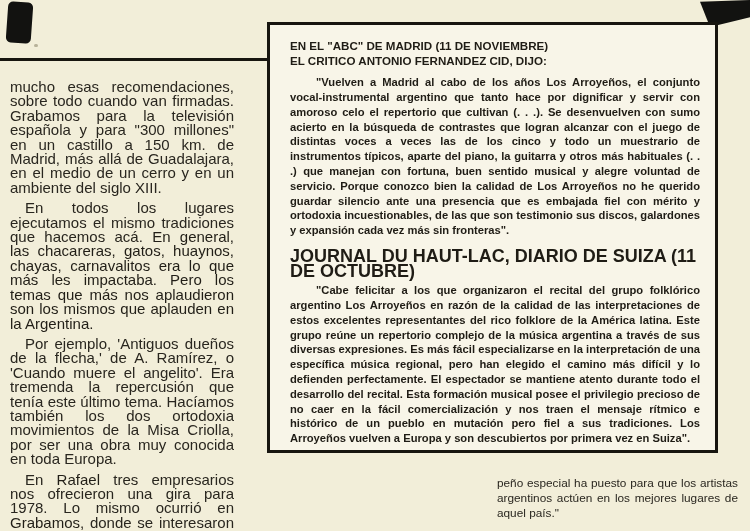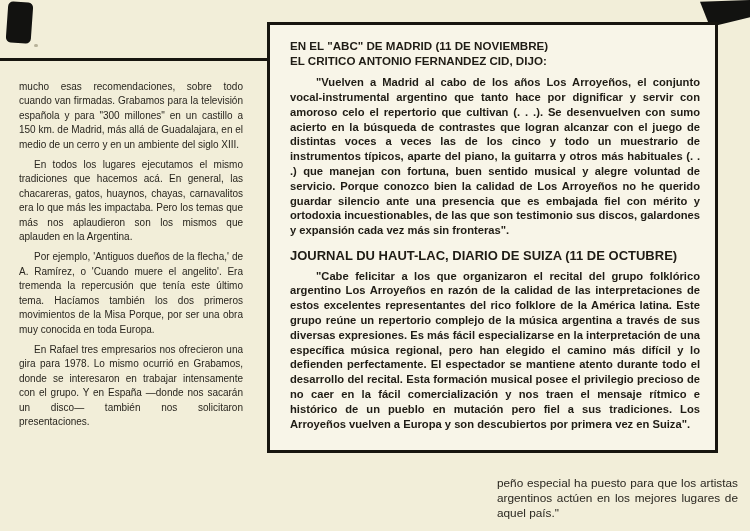--- a/index.html
+++ b/index.html
@@ -16,36 +16,36 @@
   
   .mark-tl{position:absolute;left:7px;top:2px;width:25px;height:41px;background:#121210;
            border-radius:5px;transform:rotate(4deg);}
   .mark-tr{position:absolute;right:0;top:0;width:50px;height:28px;background:#121210;
            clip-path:polygon(0 6%,100% 0,100% 62%,20% 96%);}
   .speck{position:absolute;left:34px;top:44px;width:4px;height:3px;background:#b8b29a;border-radius:2px;}
 
   .top-rule{position:absolute;left:0;top:58px;width:270px;height:3px;background:var(--line);}
 
   
-  .leftcol{position:absolute;left:19px;top:80px;width:224px;height:451px;overflow:hidden;
-           font-size:10px;line-height:14.4px;text-align:justify;hyphens:auto;-webkit-hyphens:auto;}
+  .leftcol{position:absolute;left:10px;top:80px;width:224px;height:451px;overflow:hidden;
+           font-size:15px;line-height:14.4px;text-align:justify;hyphens:auto;-webkit-hyphens:auto;}
   .leftcol p{margin:0 0 6px 0;text-indent:15px;}
   .leftcol p.first{text-indent:0;}
   .leftcol .lastline{position:absolute;left:0;bottom:2px;width:224px;margin:0;}
   b{font-weight:normal;color:#211e17;}
 
   
   .qbox{position:absolute;left:267px;top:22px;width:451px;height:431px;box-sizing:border-box;
         border:3px solid var(--line);background:var(--box-bg);
         padding:14px 15px 8px 20px;overflow:hidden;
         font-weight:bold;font-size:11.2px;line-height:14.8px;color:#1f1c15;
         text-align:justify;hyphens:auto;-webkit-hyphens:auto;}
   .qbox .qhead{margin:0;font-size:11.6px;line-height:14.6px;text-align:left;}
   .qbox .quote{margin:7px 0 0 0;text-indent:26px;}
-  .qbox .qhead2{margin:11px 0 0 0;font-size:13px;line-height:14.6px;text-align:left;}
+  .qbox .qhead2{margin:11px 0 0 0;font-size:18px;line-height:14.6px;text-align:left;}
   .qbox .quote2{margin:5px 0 0 0;text-indent:26px;}
 
   
   .bcol{position:absolute;top:478px;font-size:11.8px;line-height:15px;text-align:justify;
         hyphens:auto;-webkit-hyphens:auto;height:50px;overflow:hidden;}
   .bcol-a{left:258px;width:242px;}
   .bcol-b{left:497px;width:241px;top:476px;}
 </style>
 </head>
 <body>
@@ -53,21 +53,21 @@
 <div id="page">
 
   <div class="mark-tl"></div>
   <div class="mark-tr"></div>
   <div class="speck"></div>
   <div class="top-rule"></div>
 
   <div class="leftcol">
     <p class="first">mucho esas recomendaciones, sobre todo cuando van firmadas. Grabamos para la televisión española y para "300 millones" en un castillo a 150 km. de Madrid, más allá de Guadalajara, en el medio de un cerro y en un ambiente del siglo XIII.</p>
     <p><span>En todos los lugares ejecutamos el mismo tradiciones que hacemos acá. </span><b>En general, las chacareras, gatos, huaynos, chayas, carnavalitos era lo que más les impactaba. Pero los temas que más nos aplaudieron son los mismos que aplauden en la Argentina.</b></p>
-    <p>Por ejemplo, 'Antiguos dueños de la flecha,' de A. Ramírez, o 'Cuando muere el angelito'. Era tremenda la repercusión que tenía este último tema. Hacíamos también los dos primeros movimientos de la Misa Porque, por ser una obra muy conocida en toda Europa.</p>
+    <p>Por ejemplo, 'Antiguos dueños de la flecha,' de A. Ramírez, o 'Cuando muere el angelito'. Era tremenda la repercusión que tenía este último tema. Hacíamos también los dos ortodoxia movimientos de la Misa Criolla, por ser una obra muy conocida en toda Europa.</p>
     <p><span>En </span><b>Rafael</b><span> tres empresarios nos ofrecieron una gira para 1978. Lo mismo ocurrió en </span><b>Grabamos</b><span>, donde se interesaron en trabajar intensamente con el grupo. Y en </span><b>España</b><span> —donde nos sacarán un disco— también nos solicitaron presentaciones.</span></p>
   </div>
 
   <div class="qbox">
     <p class="qhead">EN EL "ABC" DE MADRID (11 DE NOVIEMBRE)</p>
     <p class="qhead">EL CRITICO ANTONIO FERNANDEZ CID, DIJO:</p>
     <p class="quote">"Vuelven a Madrid al cabo de los años Los Arroyeños, el conjunto vocal-instrumental argentino que tanto hace por dignificar y servir con amoroso celo el repertorio que cultivan (. . .). Se desenvuelven con sumo acierto en la búsqueda de contrastes que logran alcanzar con el juego de distintas voces a veces las de los cinco y todo un muestrario de instrumentos típicos, aparte del piano, la guitarra y otros más habituales (. . .) que manejan con fortuna, buen sentido musical y alegre voluntad de servicio. Porque conozco bien la calidad de Los Arroyeños no he querido guardar silencio ante una presencia que es embajada fiel con mérito y ortodoxia incuestionables, de las que son testimonio sus discos, galardones y expansión cada vez más sin fronteras".</p>
     <p class="qhead2">JOURNAL DU HAUT-LAC, DIARIO DE SUIZA (11 DE OCTUBRE)</p>
     <p class="quote quote2">"Cabe felicitar a los que organizaron el recital del grupo folklórico argentino Los Arroyeños en razón de la calidad de las interpretaciones de estos excelentes representantes del rico folklore de la América latina. Este grupo reúne un repertorio complejo de la música argentina a través de sus diversas expresiones. Es más fácil especializarse en la interpretación de una específica música regional, pero han elegido el camino más difícil y lo defienden perfectamente. El espectador se mantiene atento durante todo el desarrollo del recital. Esta formación musical posee el privilegio precioso de no caer en la fácil comercialización y nos traen el mensaje rítmico e histórico de un pueblo en mutación pero fiel a sus tradiciones. Los Arroyeños vuelven a Europa y son descubiertos por primera vez en Suiza".</p>
   </div>

